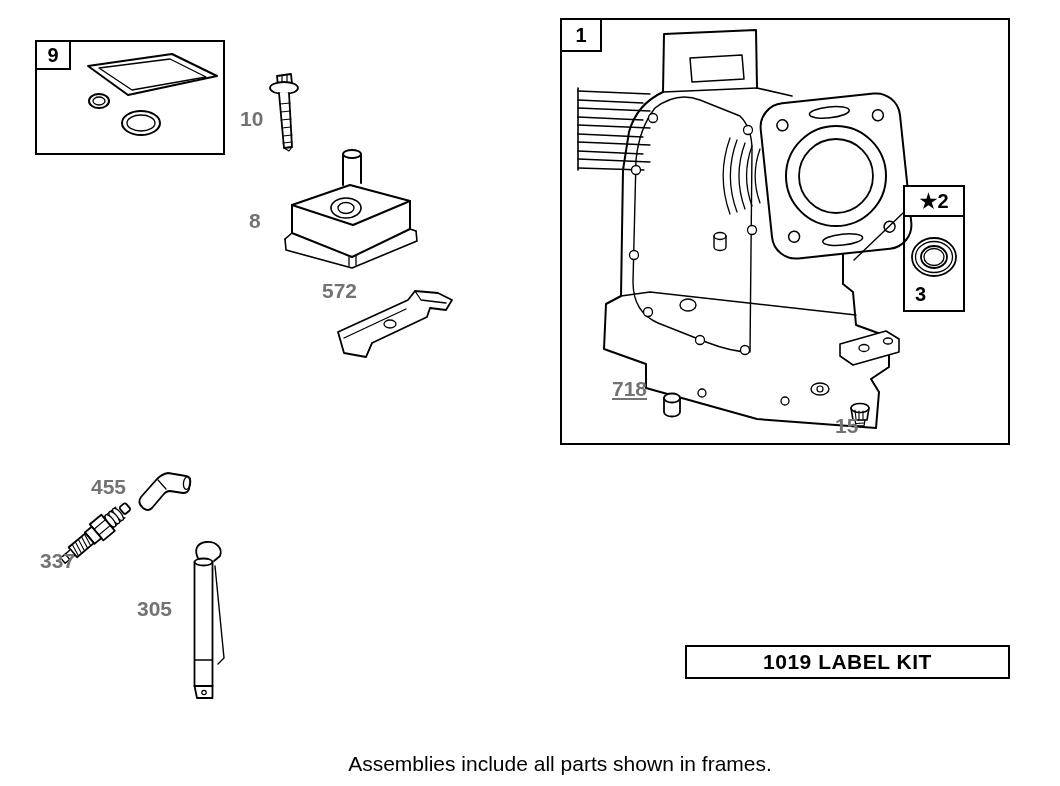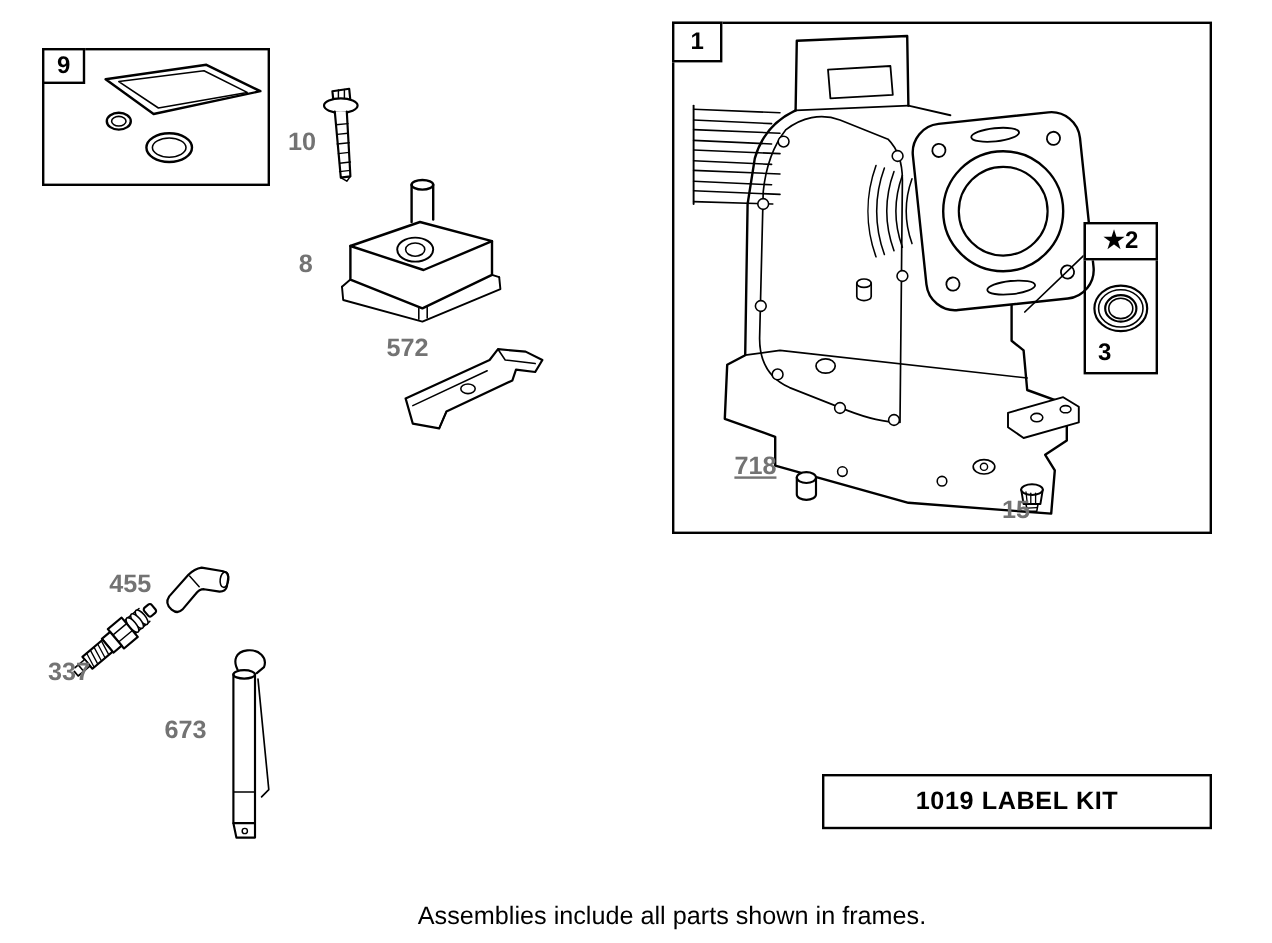--- a/index.html
+++ b/index.html
@@ -225,19 +225,19 @@
     <div class="inframe-callout" style="left:10px; top:96px;">3</div>
   </div>
 
   <div class="callout" style="left:240px; top:107px;">10</div>
   <div class="callout" style="left:249px; top:209px;">8</div>
   <div class="callout" style="left:322px; top:279px;">572</div>
   <div class="callout" style="left:612px; top:377px;text-decoration:underline;">718</div>
   <div class="callout" style="left:812px; top:414px;margin-left:23px;">15</div>
   <div class="callout" style="left:91px; top:475px;">455</div>
   <div class="callout" style="left:40px; top:549px;">337</div>
-  <div class="callout" style="left:137px; top:597px;">673</div>
-
-  <div class="labelkit" style="left:685px; top:645px; width:325px; height:46px;">1019 LABEL KIT</div>
+  <div class="callout" style="left:137px; top:597px;">305</div>
+
+  <div class="labelkit" style="left:685px; top:645px; width:325px; height:34px;">1019 LABEL KIT</div>
 
   <div class="footer-note">Assemblies include all parts shown in frames.</div>
 
 </div>
 
 </body></html>

